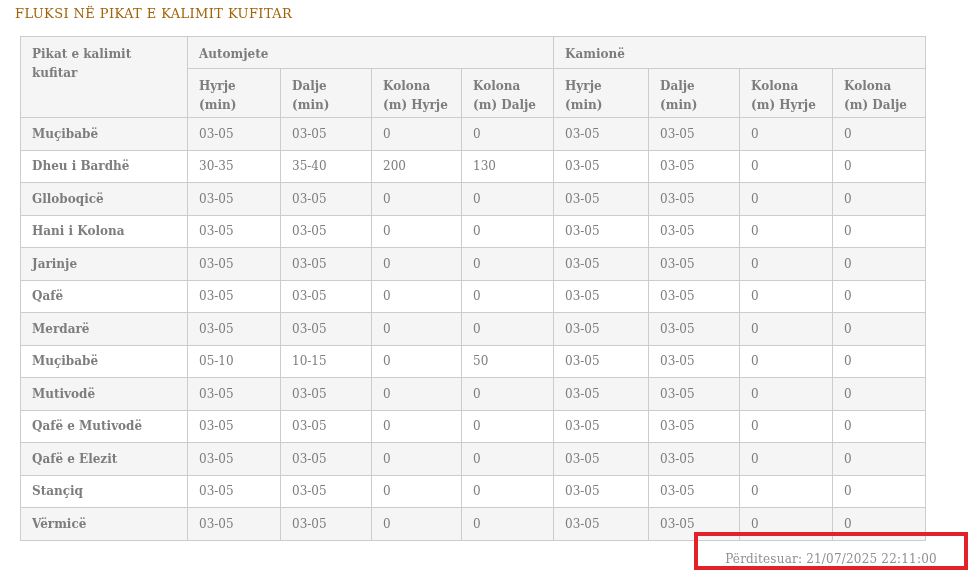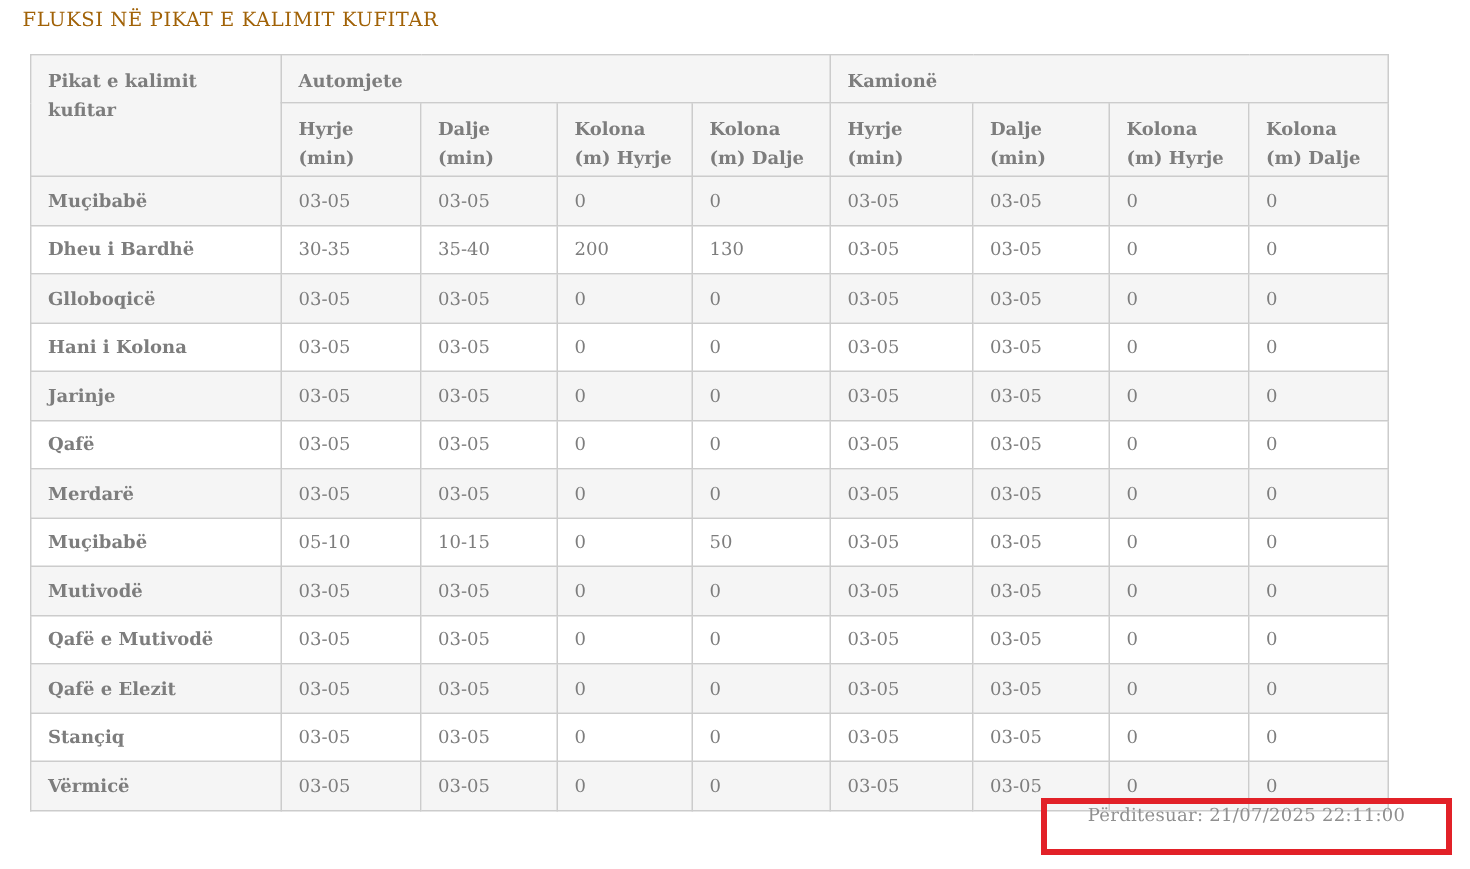--- a/index.html
+++ b/index.html
@@ -50,21 +50,21 @@
   .flux-table tbody tr:nth-child(odd) { background: #f5f5f5; }
   .flux-table tbody tr:nth-child(even) { background: #ffffff; }
   .flux-table tbody td.row-name { font-weight: 600; }
   .annotation-box {
     position: absolute;
     left: 694px; top: 532px;
     width: 274px; height: 38px;
     border: 4px solid #e22128;
     background: transparent;
     display: flex;
-    align-items: flex-start;
+    align-items: flex-end;
     justify-content: center;
     z-index: 5;
   }
   .last-updated {
     font-size: 12px;
     color: #8f8f8f;
     letter-spacing: 0.2px;
     white-space: nowrap;
   }
 </style>

